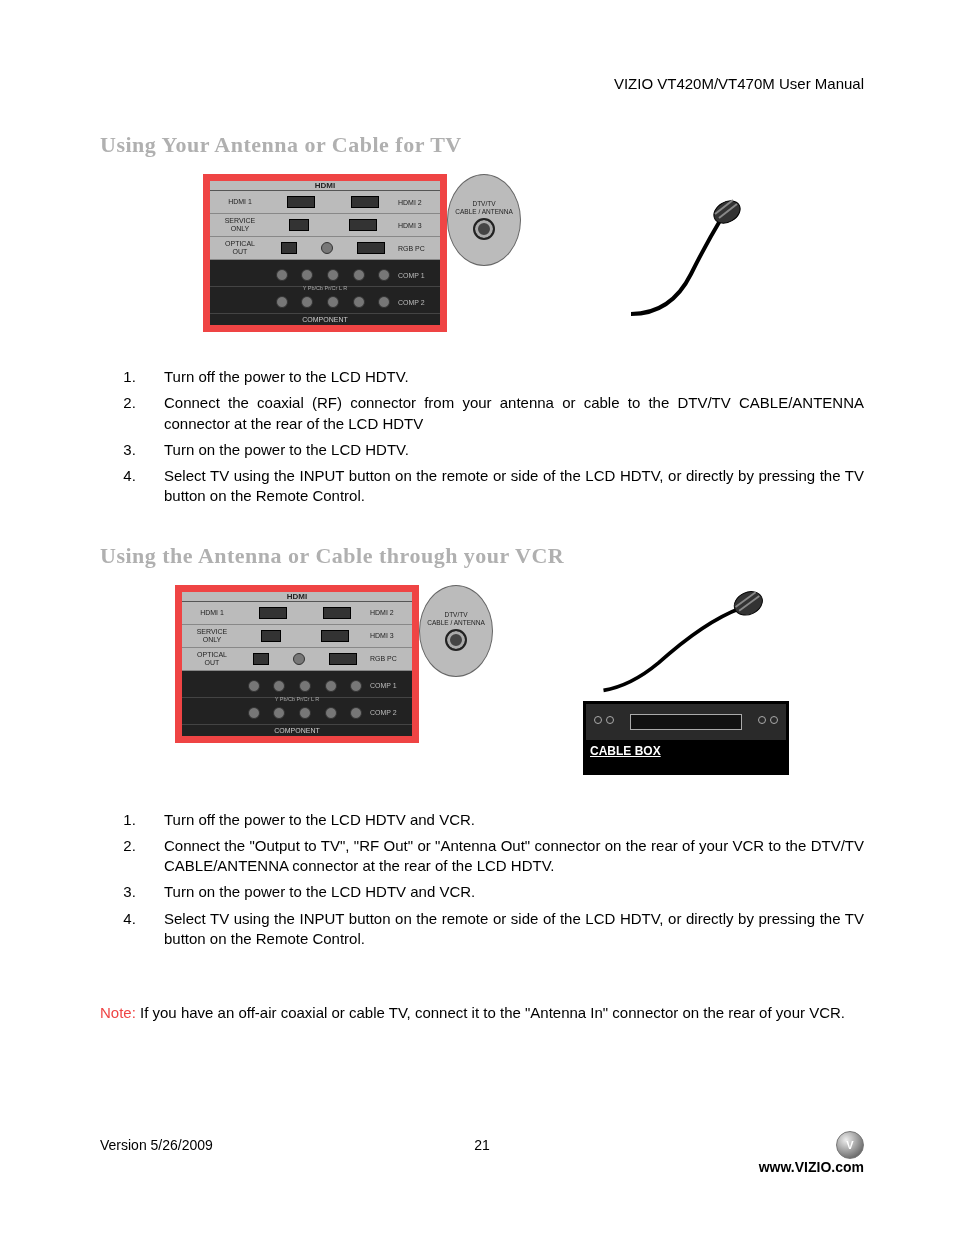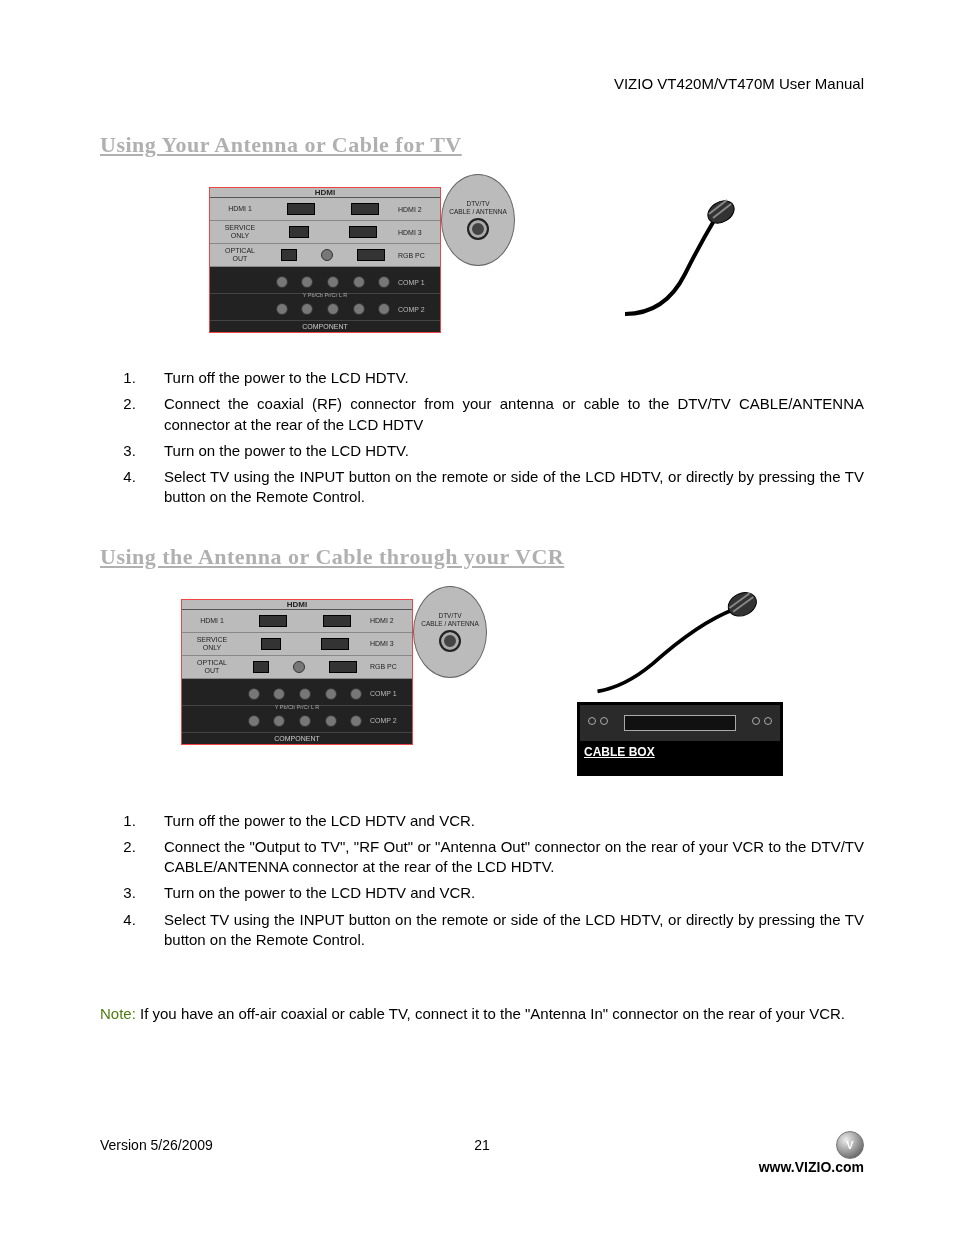--- a/index.html
+++ b/index.html
@@ -24,38 +24,36 @@
     margin-bottom: 40px;
     margin-top: 15px;
   }
   h2.section {
     font-family: Georgia, "Times New Roman", serif;
     font-weight: 700;
     color: #b0b0b0;
     font-size: 22px;
     margin: 0 0 8px 0;
     letter-spacing: 0.5px;
-    text-decoration: underline;
   }
   .figure-row {
     display: flex;
     justify-content: center;
     gap: 90px;
     align-items: flex-start;
     margin: 8px 0 10px 0;
   }
   
   .panel {
     width: 230px;
-    border: 1px solid #ef4444;
+    border: 7px solid #ef4444;
     background: #bbb;
     font-size: 8px;
     color: #222;
     text-align: center;
-    margin-top: 13px;
   }
   .panel-top-label {
     font-size: 8px;
     font-weight: 700;
     background: #bbb;
     border-bottom: 1px solid #555;
   }
   .row {
     display: flex;
     align-items: center;
@@ -190,21 +188,21 @@
     padding-left: 24px;
     margin-bottom: 6px;
     text-align: justify;
   }
   .note {
     font-size: 15px;
     line-height: 1.35;
     margin-top: 18px;
     text-align: justify;
   }
-  .note .label { color: #4d7c0f; font-weight: 400; }
+  .note .label { color: #ef4444; font-weight: 400; }
   
   .footer {
     position: absolute;
     left: 100px;
     right: 90px;
     bottom: 60px;
     font-size: 14px;
   }
   .footer-row {
     display: flex;

